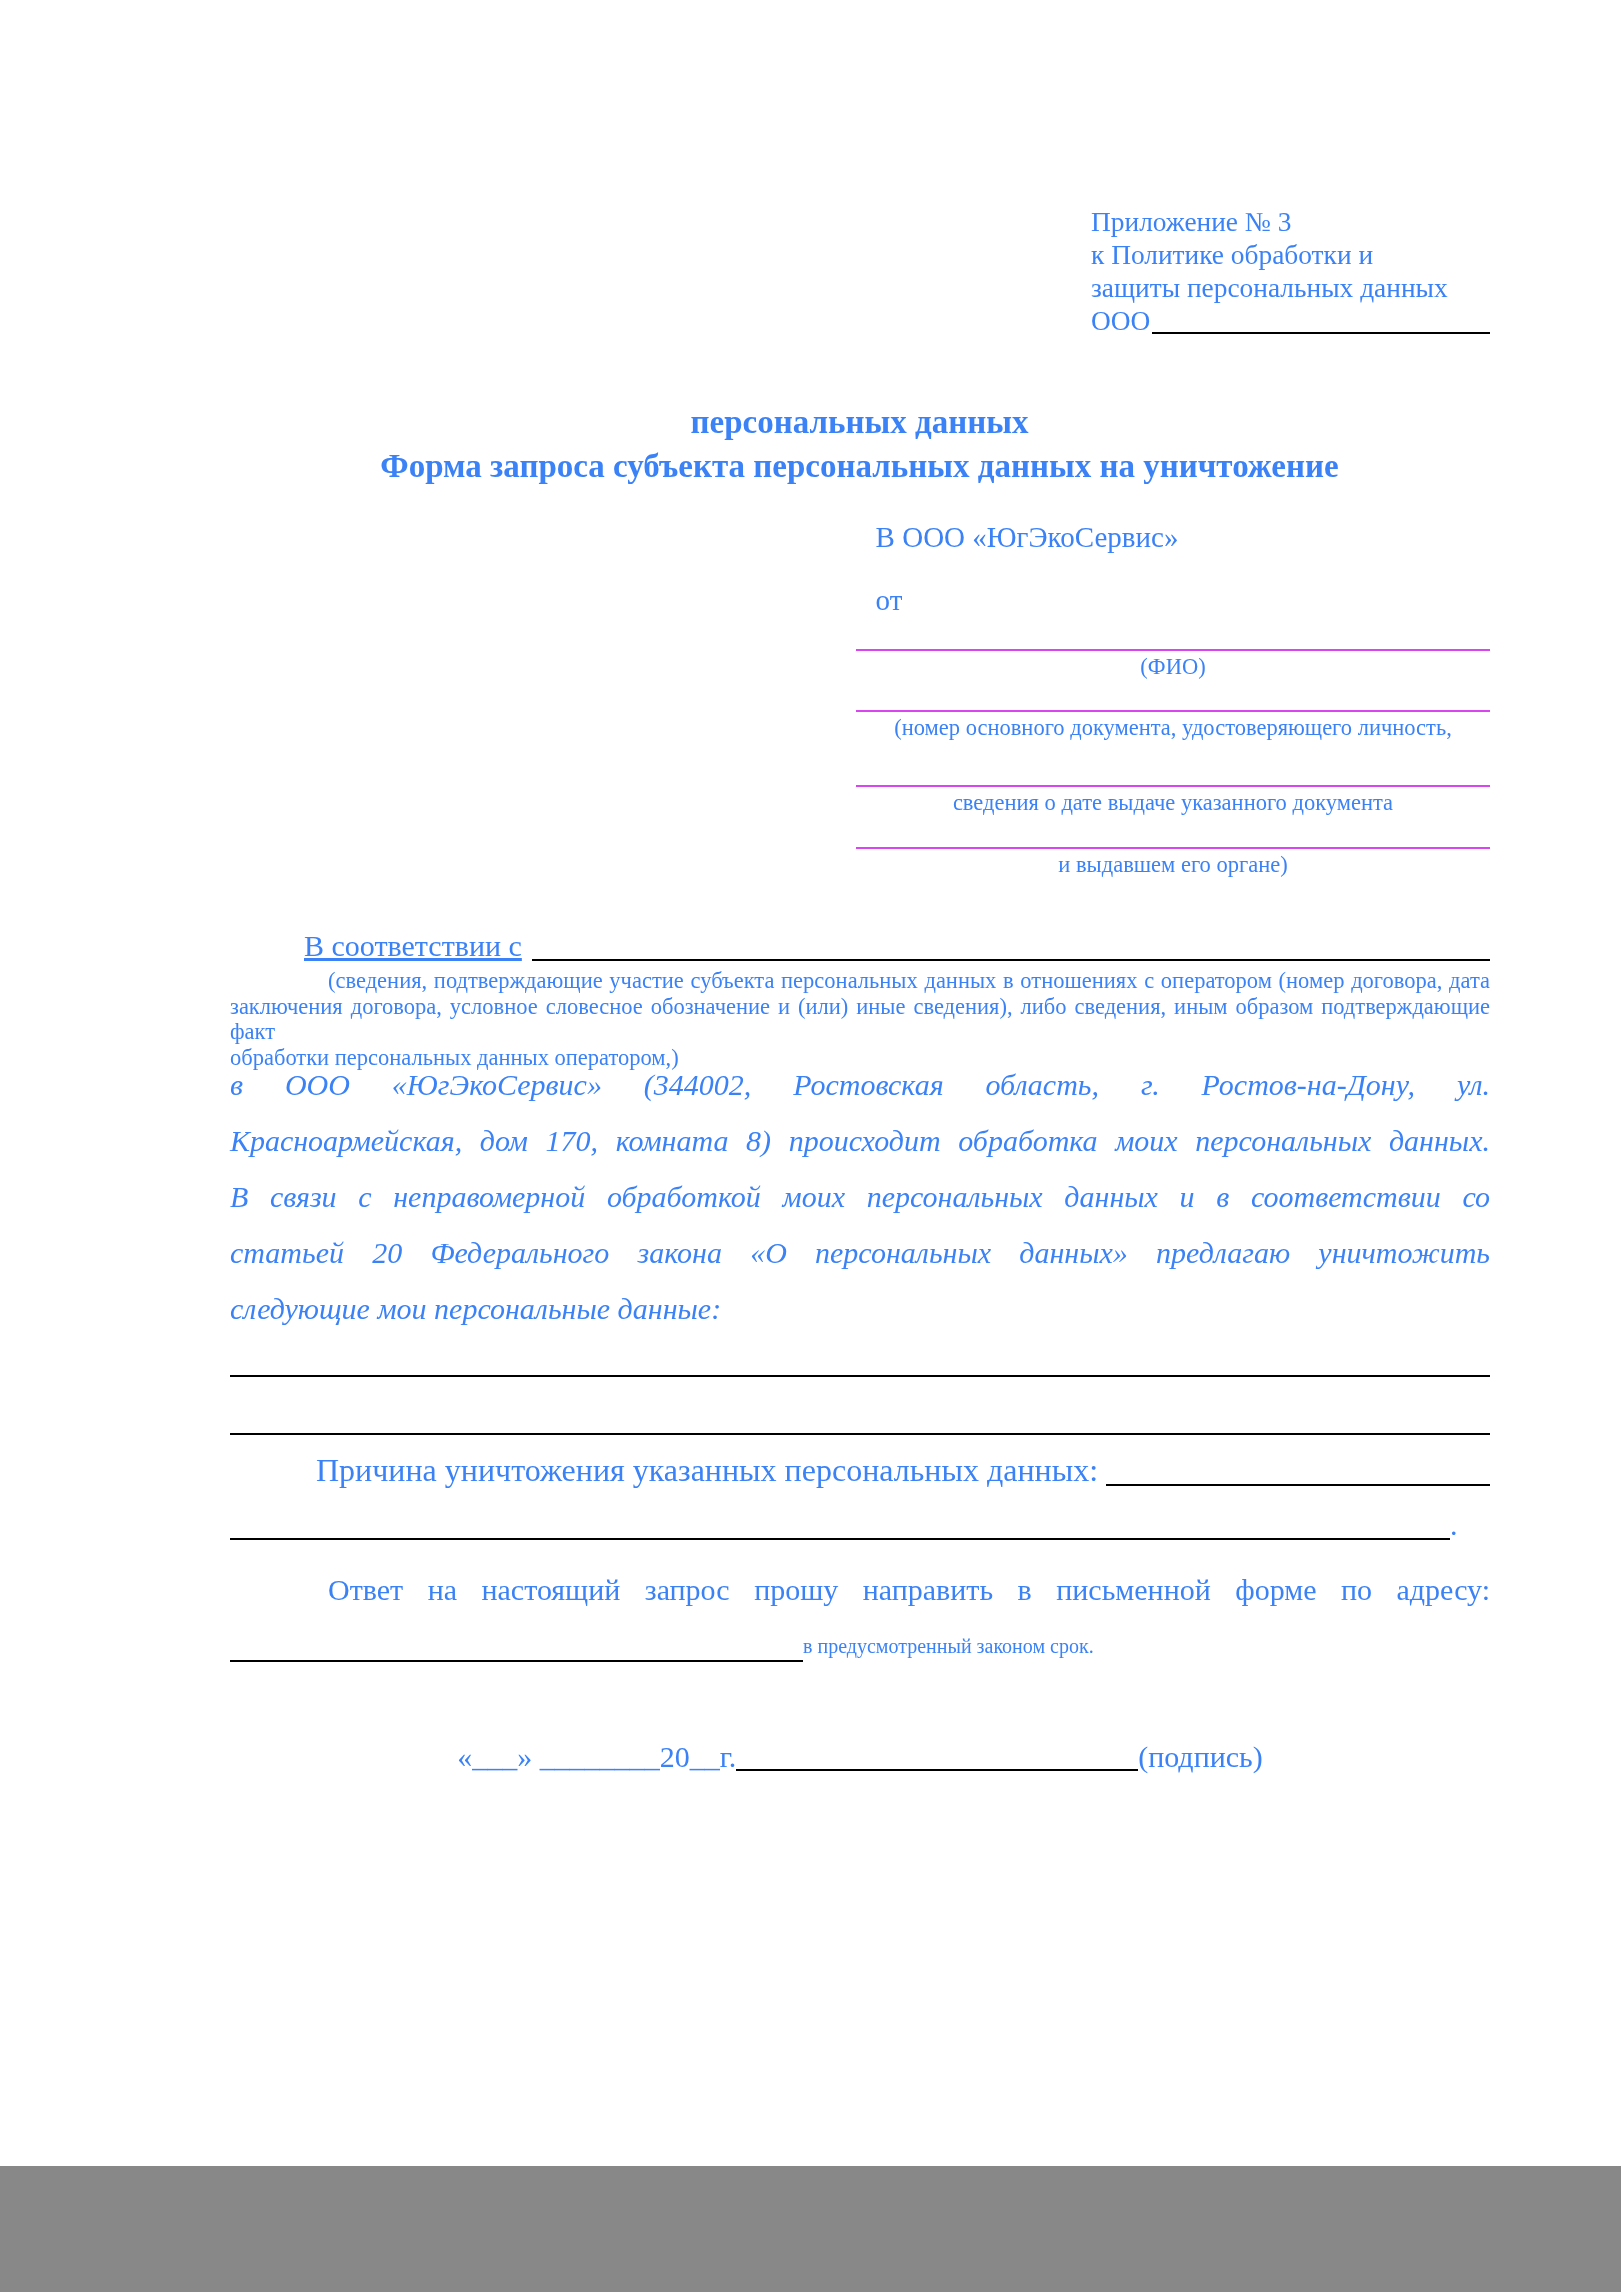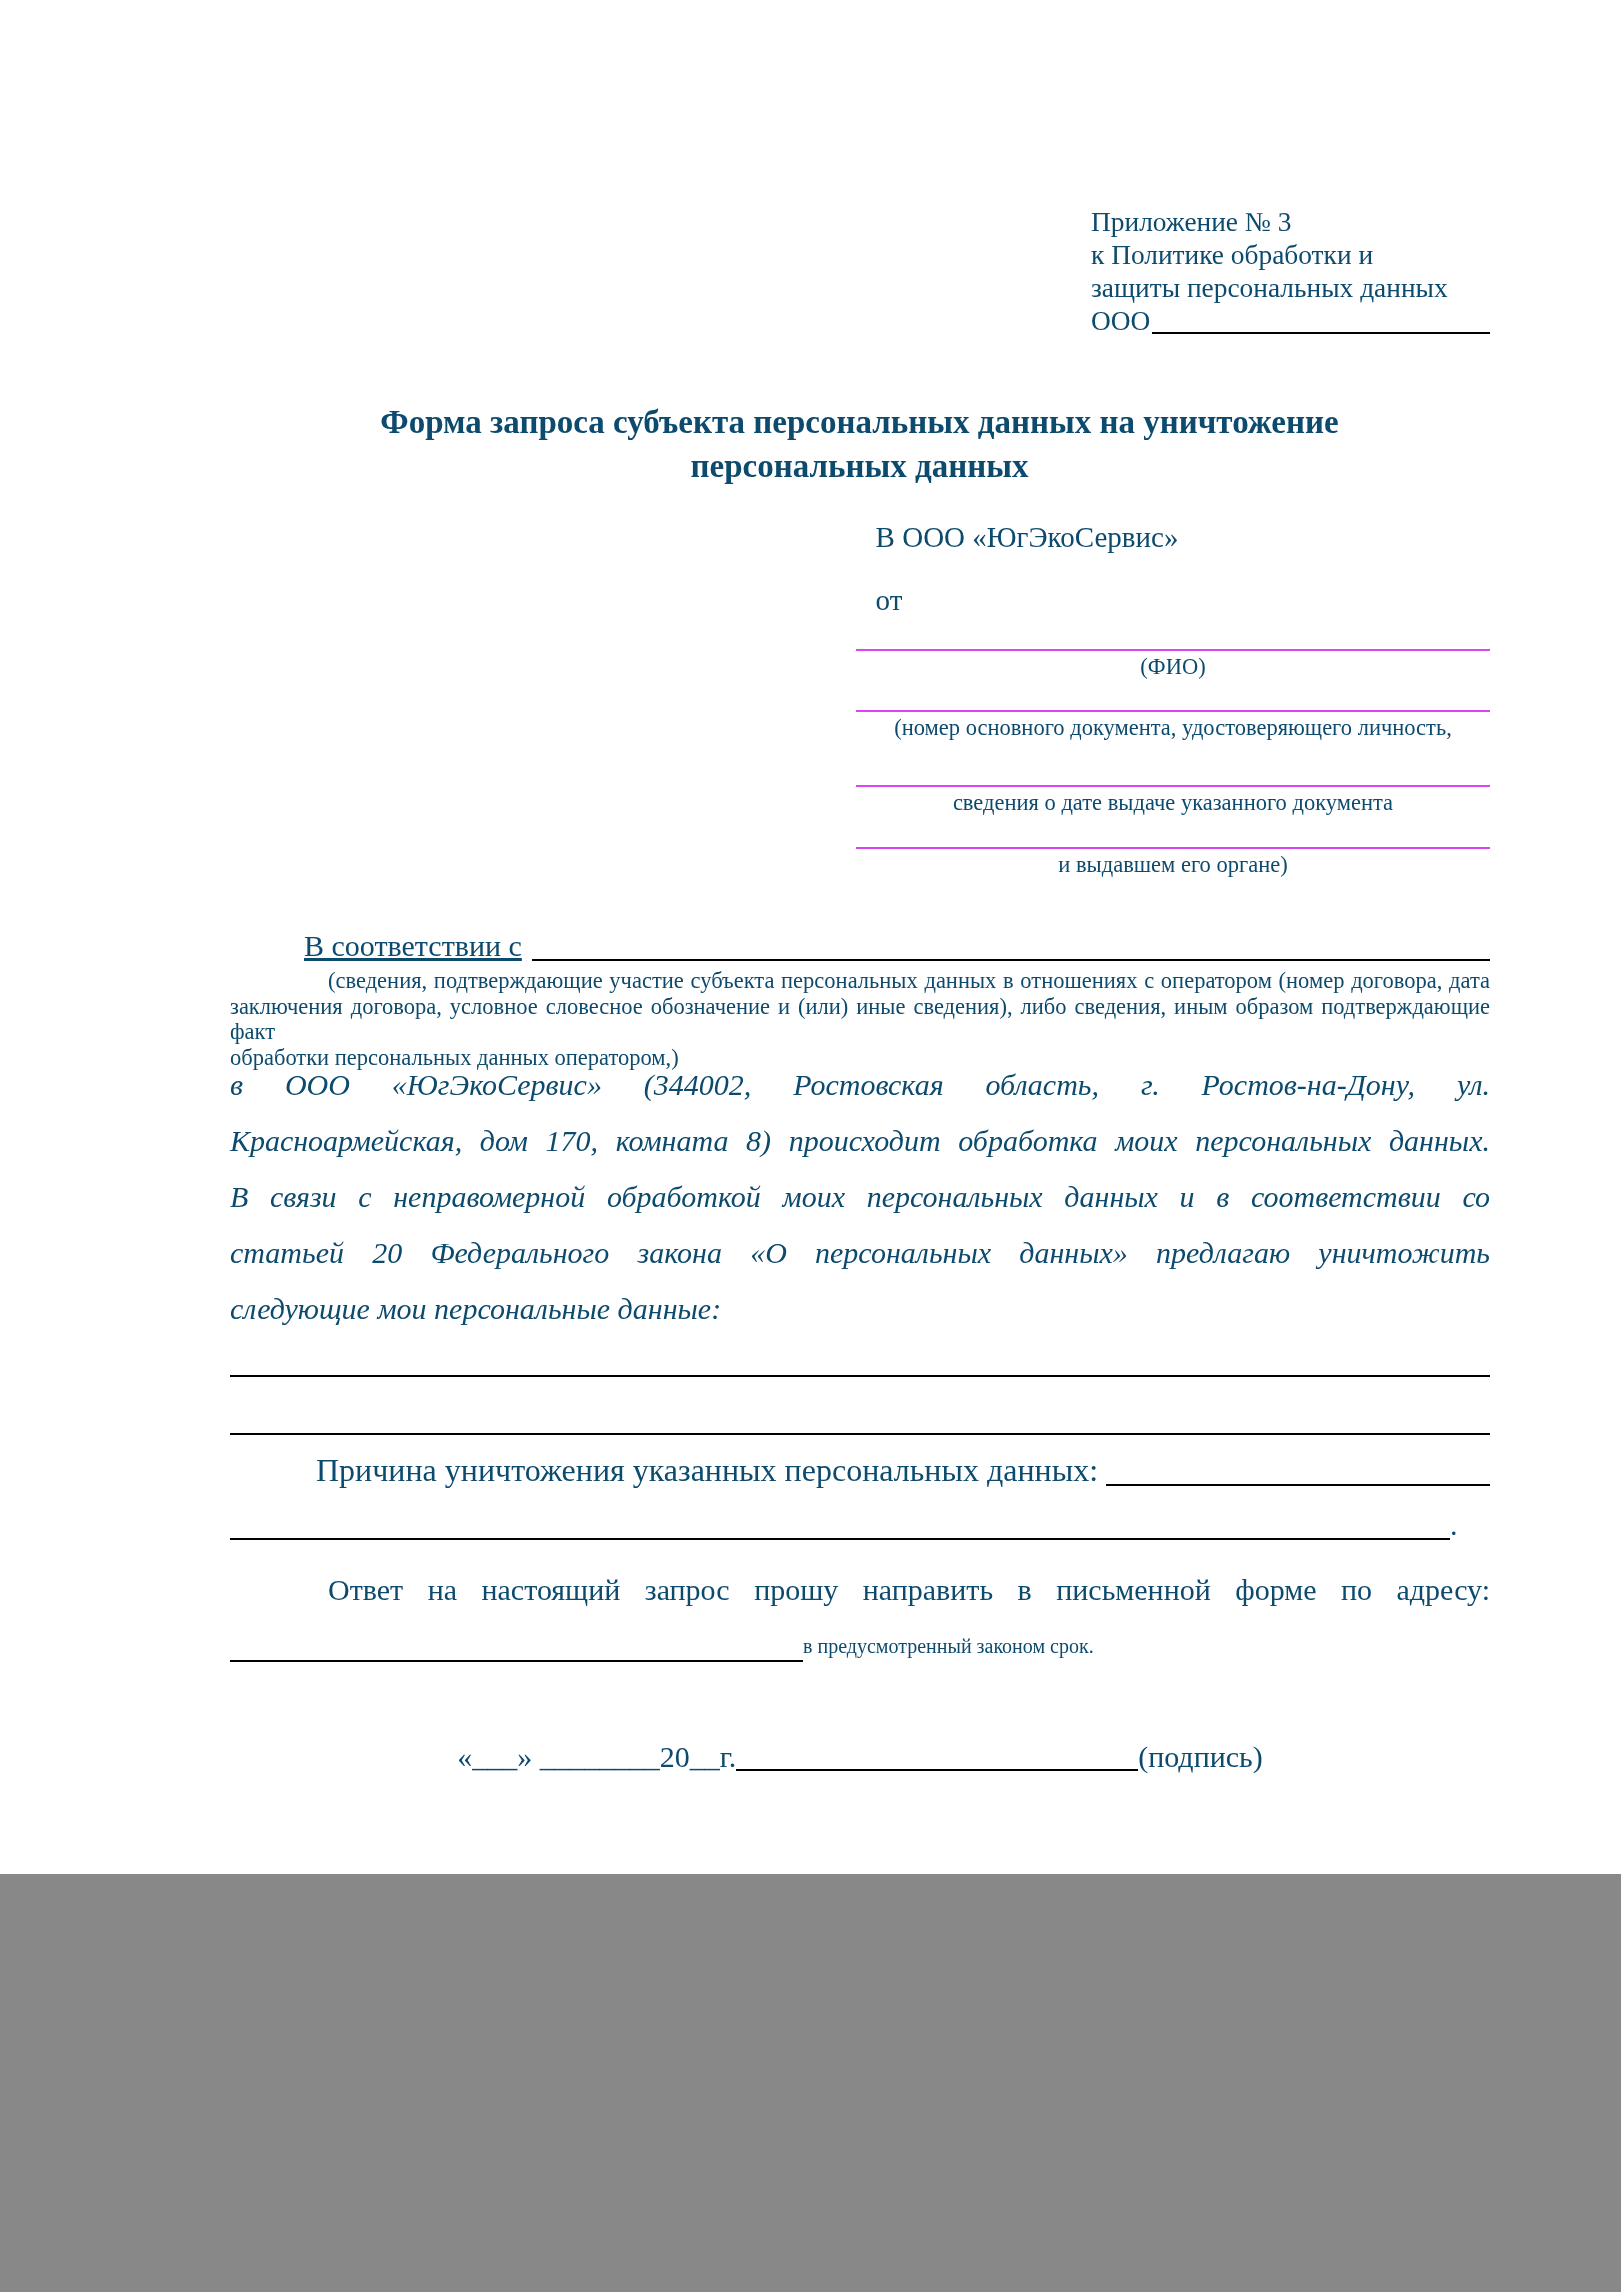--- a/index.html
+++ b/index.html
@@ -1,21 +1,21 @@
 <!DOCTYPE html>
 <html><head>
 <meta charset="utf-8">
 <style>
   html,body{margin:0;padding:0;background:#888;}
   .page{
     position:relative;
-    width:1621px;height:1874px;
+    width:1621px;height:2166px;
     background:#ffffff;
     font-family:"Liberation Serif", serif;
-    color:#0c4a6e;
+    color:#3b82f6;
     margin:0 auto;
     overflow:hidden;
   }
   
   .hdr{
     position:absolute;left:1091px;top:206px;width:399px;
     font-size:27.4px;line-height:33px;
   }
   .hdr-org{display:flex;}
   .hdr-org .fill{flex:1;border-bottom:2px solid #000;margin-bottom:3.9px;margin-left:2px;}
@@ -95,22 +95,22 @@
     <div>Приложение № 3</div>
     <div>к Политике обработки и</div>
     <div>защиты персональных данных</div>
     <div class="hdr-org">
       <span>ООО</span>
       <span class="fill"></span>
     </div>
   </div>
 
   <div class="title">
+    <div>персональных данных</div>
     <div>Форма запроса субъекта персональных данных на уничтожение</div>
-    <div>персональных данных</div>
   </div>
 
   <div class="addr">
     <div class="addr-to">В ООО «ЮгЭкоСервис»</div>
     <div class="addr-from">от</div>
     <div class="field f1">
       <span class="fcap">(ФИО)</span>
     </div>
     <div class="field f2">
       <span class="fcap">(номер основного документа, удостоверяющего личность,</span>

